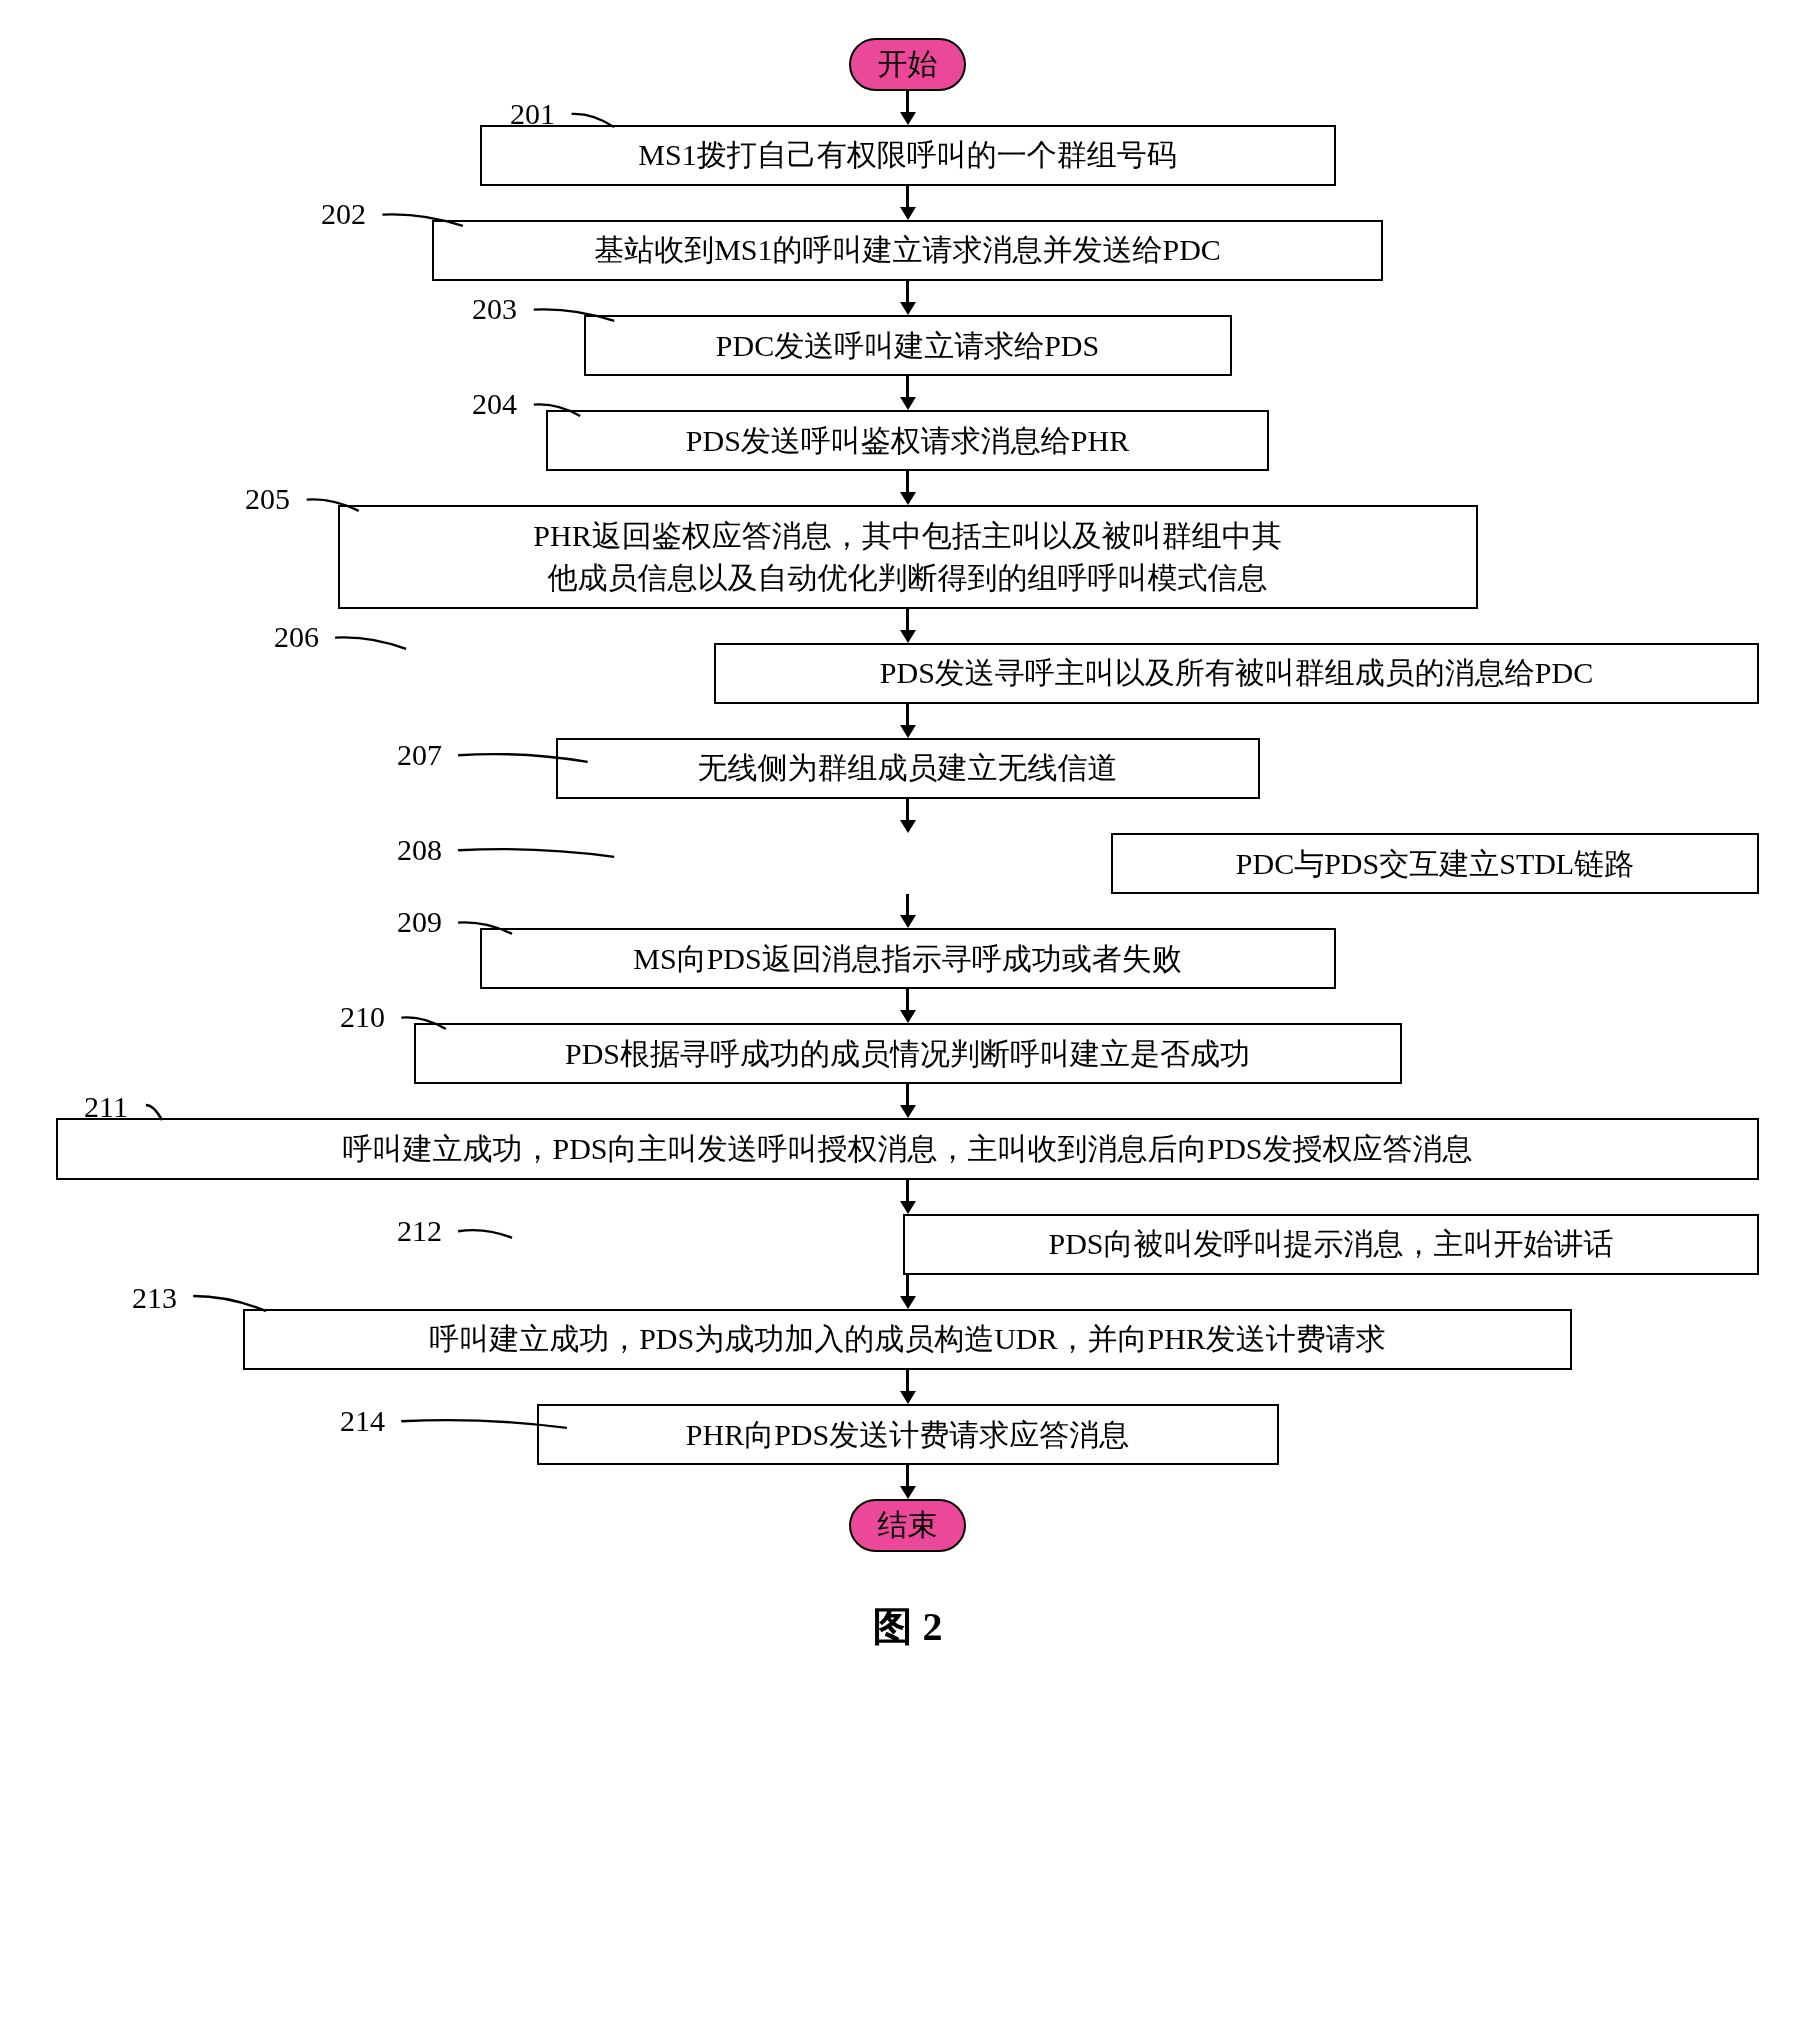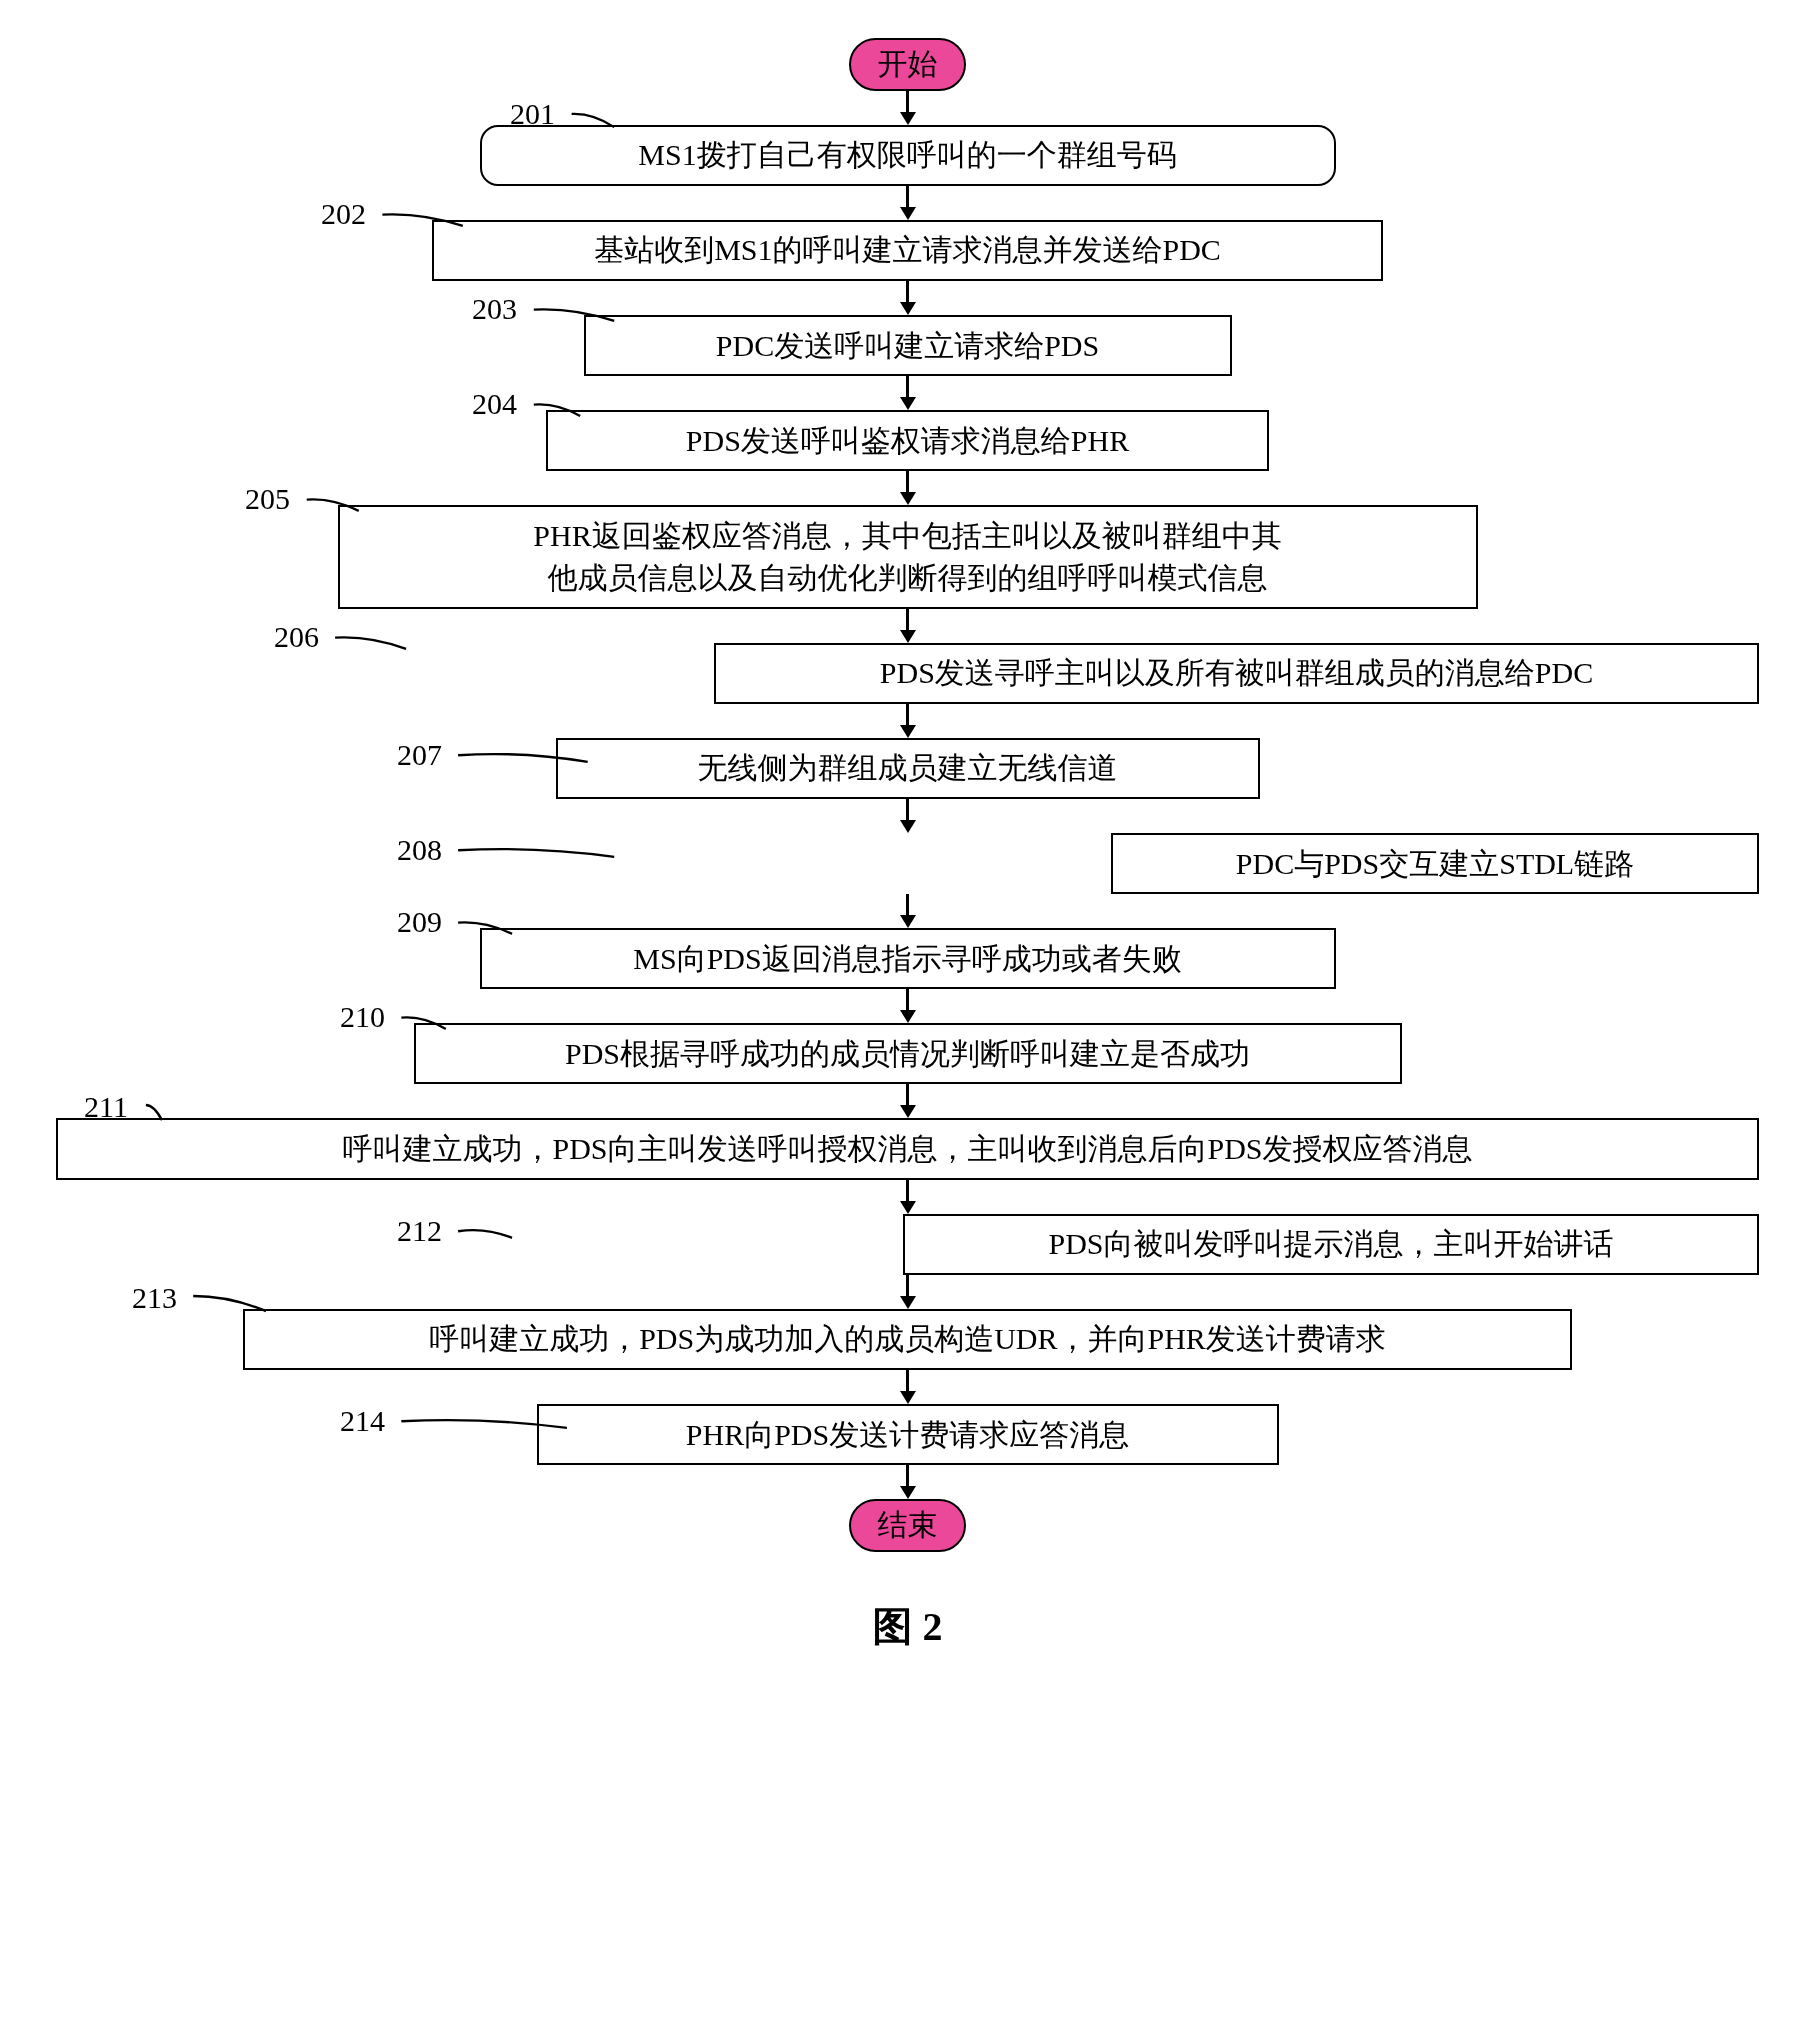--- a/index.html
+++ b/index.html
@@ -82,21 +82,21 @@
   <div class="arrow">
       <div class="arrow-line"></div>
       <div class="arrow-head"></div>
     </div>
   <div id="steps" style="display: flex; flex-direction: column; align-items: center; width: 100%;">
       <div class="step-row" style="justify-content: center; width: 1703px;">
         <div class="step-num" style="left: 454px; top: -28px;">201</div>
         <svg class="conn" width="1703" height="114" style="left: 0px; top: 0px;" viewBox="0 0 1800 120">
           <path d="M 545 -12 Q 567.5 -13 590 2" stroke="black" stroke-width="2.5" fill="none"></path>
         </svg>
-        <div class="step-box" style="width: 814px; border-radius: 18px;">MS1拨打自己有权限呼叫的一个群组号码</div>
+        <div class="step-box" style="width: 814px;">MS1拨打自己有权限呼叫的一个群组号码</div>
       </div>
       <div class="arrow">
         <div class="arrow-line"></div>
         <div class="arrow-head"></div>
       </div>
       <div class="step-row" style="justify-content: center; width: 1703px;">
         <div class="step-num" style="left: 265px; top: -23px;">202</div>
         <svg class="conn" width="1703" height="114" style="left: 0px; top: 0px;" viewBox="0 0 1800 120">
           <path d="M 345 -6 Q 387.5 -8 430 6" stroke="black" stroke-width="2.5" fill="none"></path>
         </svg>

